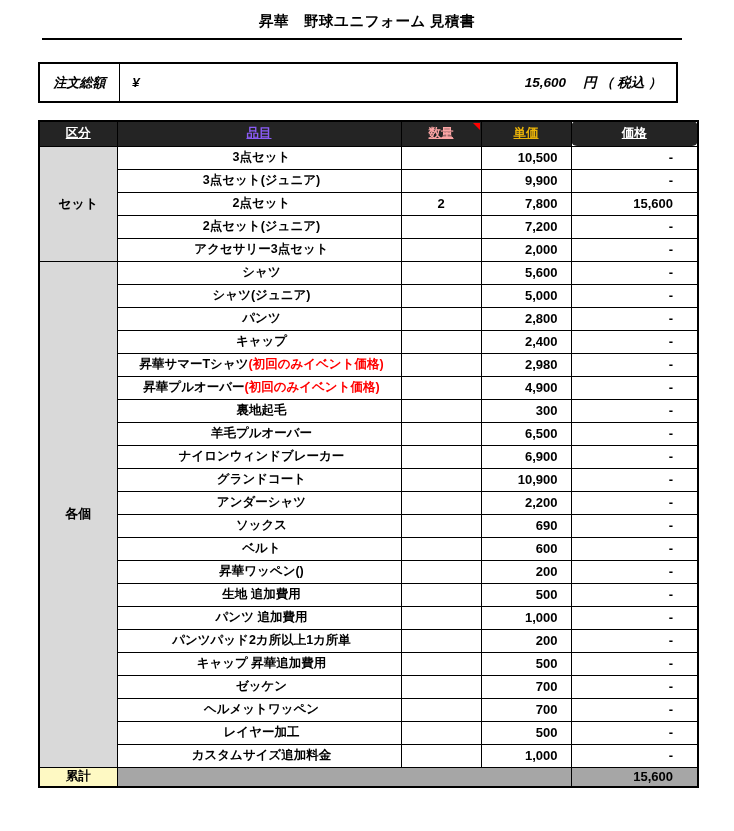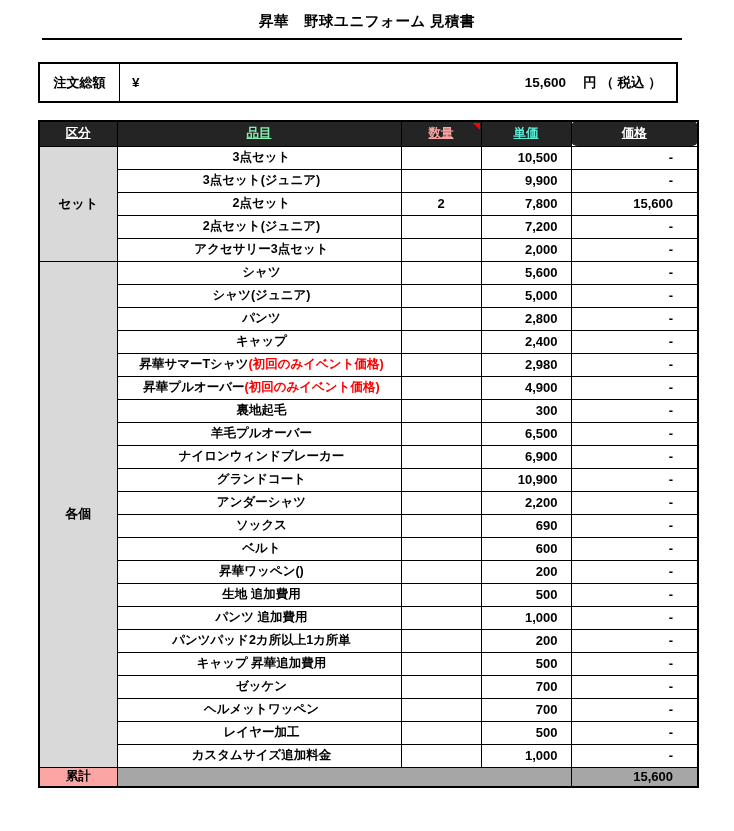--- a/index.html
+++ b/index.html
@@ -12,21 +12,21 @@
   .page-title {
     position:absolute; top:12px; left:0; width:734px;
     text-align:center; font-size:14.5px; font-weight:bold; letter-spacing:.5px;font-family:Liberation Serif, serif;
   }
   .title-rule {
     position:absolute; top:38px; left:42px; width:640px; height:2px; background:#000;
   }
   
   .total-box {
     position:absolute; top:62px; left:38px; width:640px; height:41px;
-    border:2px solid #000; display:flex; background:#fff;
+    border:2px solid #000; display:flex; background:#fff;font-style:italic;
   }
   .total-label {
     width:80px; border-right:1px solid #000;
     display:flex; align-items:center; justify-content:center;
     font-size:13px; font-weight:bold;
   }
   .total-value {
     flex:1; display:flex; align-items:center; padding:0 0 0 12px;
     font-size:13.5px; font-weight:bold;
   }
@@ -82,26 +82,26 @@
   <colgroup>
     <col class="c-cat">
       <col class="c-item">
       <col class="c-qty">
       <col class="c-unit">
       <col class="c-price">
   </colgroup>
   <thead>
     <tr>
       <th style="background: rgb(36, 36, 36); color: rgb(255, 255, 255);">区分</th>
-      <th style="background: rgb(36, 36, 36); color: #86efac;">品目</th>
+      <th style="background: rgb(36, 36, 36); color: #8b5cf6;">品目</th>
       <th style="background: rgb(36, 36, 36); color: #fca5a5;">
         <span>数量</span>
         <span class="comment-tri"></span>
       </th>
-      <th style="background: rgb(36, 36, 36); color: #5eead4;">単価</th>
+      <th style="background: rgb(36, 36, 36); color: #eab308;">単価</th>
       <th style="background: rgb(36, 36, 36); color: rgb(255, 255, 255); border-radius: 6px;">価格</th>
     </tr>
   </thead>
   <tbody>
       <tr>
         <td class="cat" rowspan="5" style="background: rgb(217, 217, 217);">セット</td>
         <td class="item"><span>3点セット</span></td>
         <td class="qty"></td>
         <td class="unit">10,500</td>
         <td class="price">-</td>
@@ -259,18 +259,18 @@
       </tr>
       <tr>
         <td class="item"><span>カスタムサイズ追加料金</span></td>
         <td class="qty"></td>
         <td class="unit">1,000</td>
         <td class="price">-</td>
       </tr>
     </tbody>
   <tfoot>
     <tr>
-      <td class="f-label" style="background: #fca5a5; margin-top: 20px;">累計</td>
+      <td class="f-label" style="background: #fef9c3; margin-top: 20px;">累計</td>
       <td colspan="3" class="f-span" style="background: rgb(166, 166, 166);"></td>
       <td class="f-total" style="background: rgb(166, 166, 166);">15,600</td>
     </tr>
   </tfoot>
 </table>
 
 </body></html>

